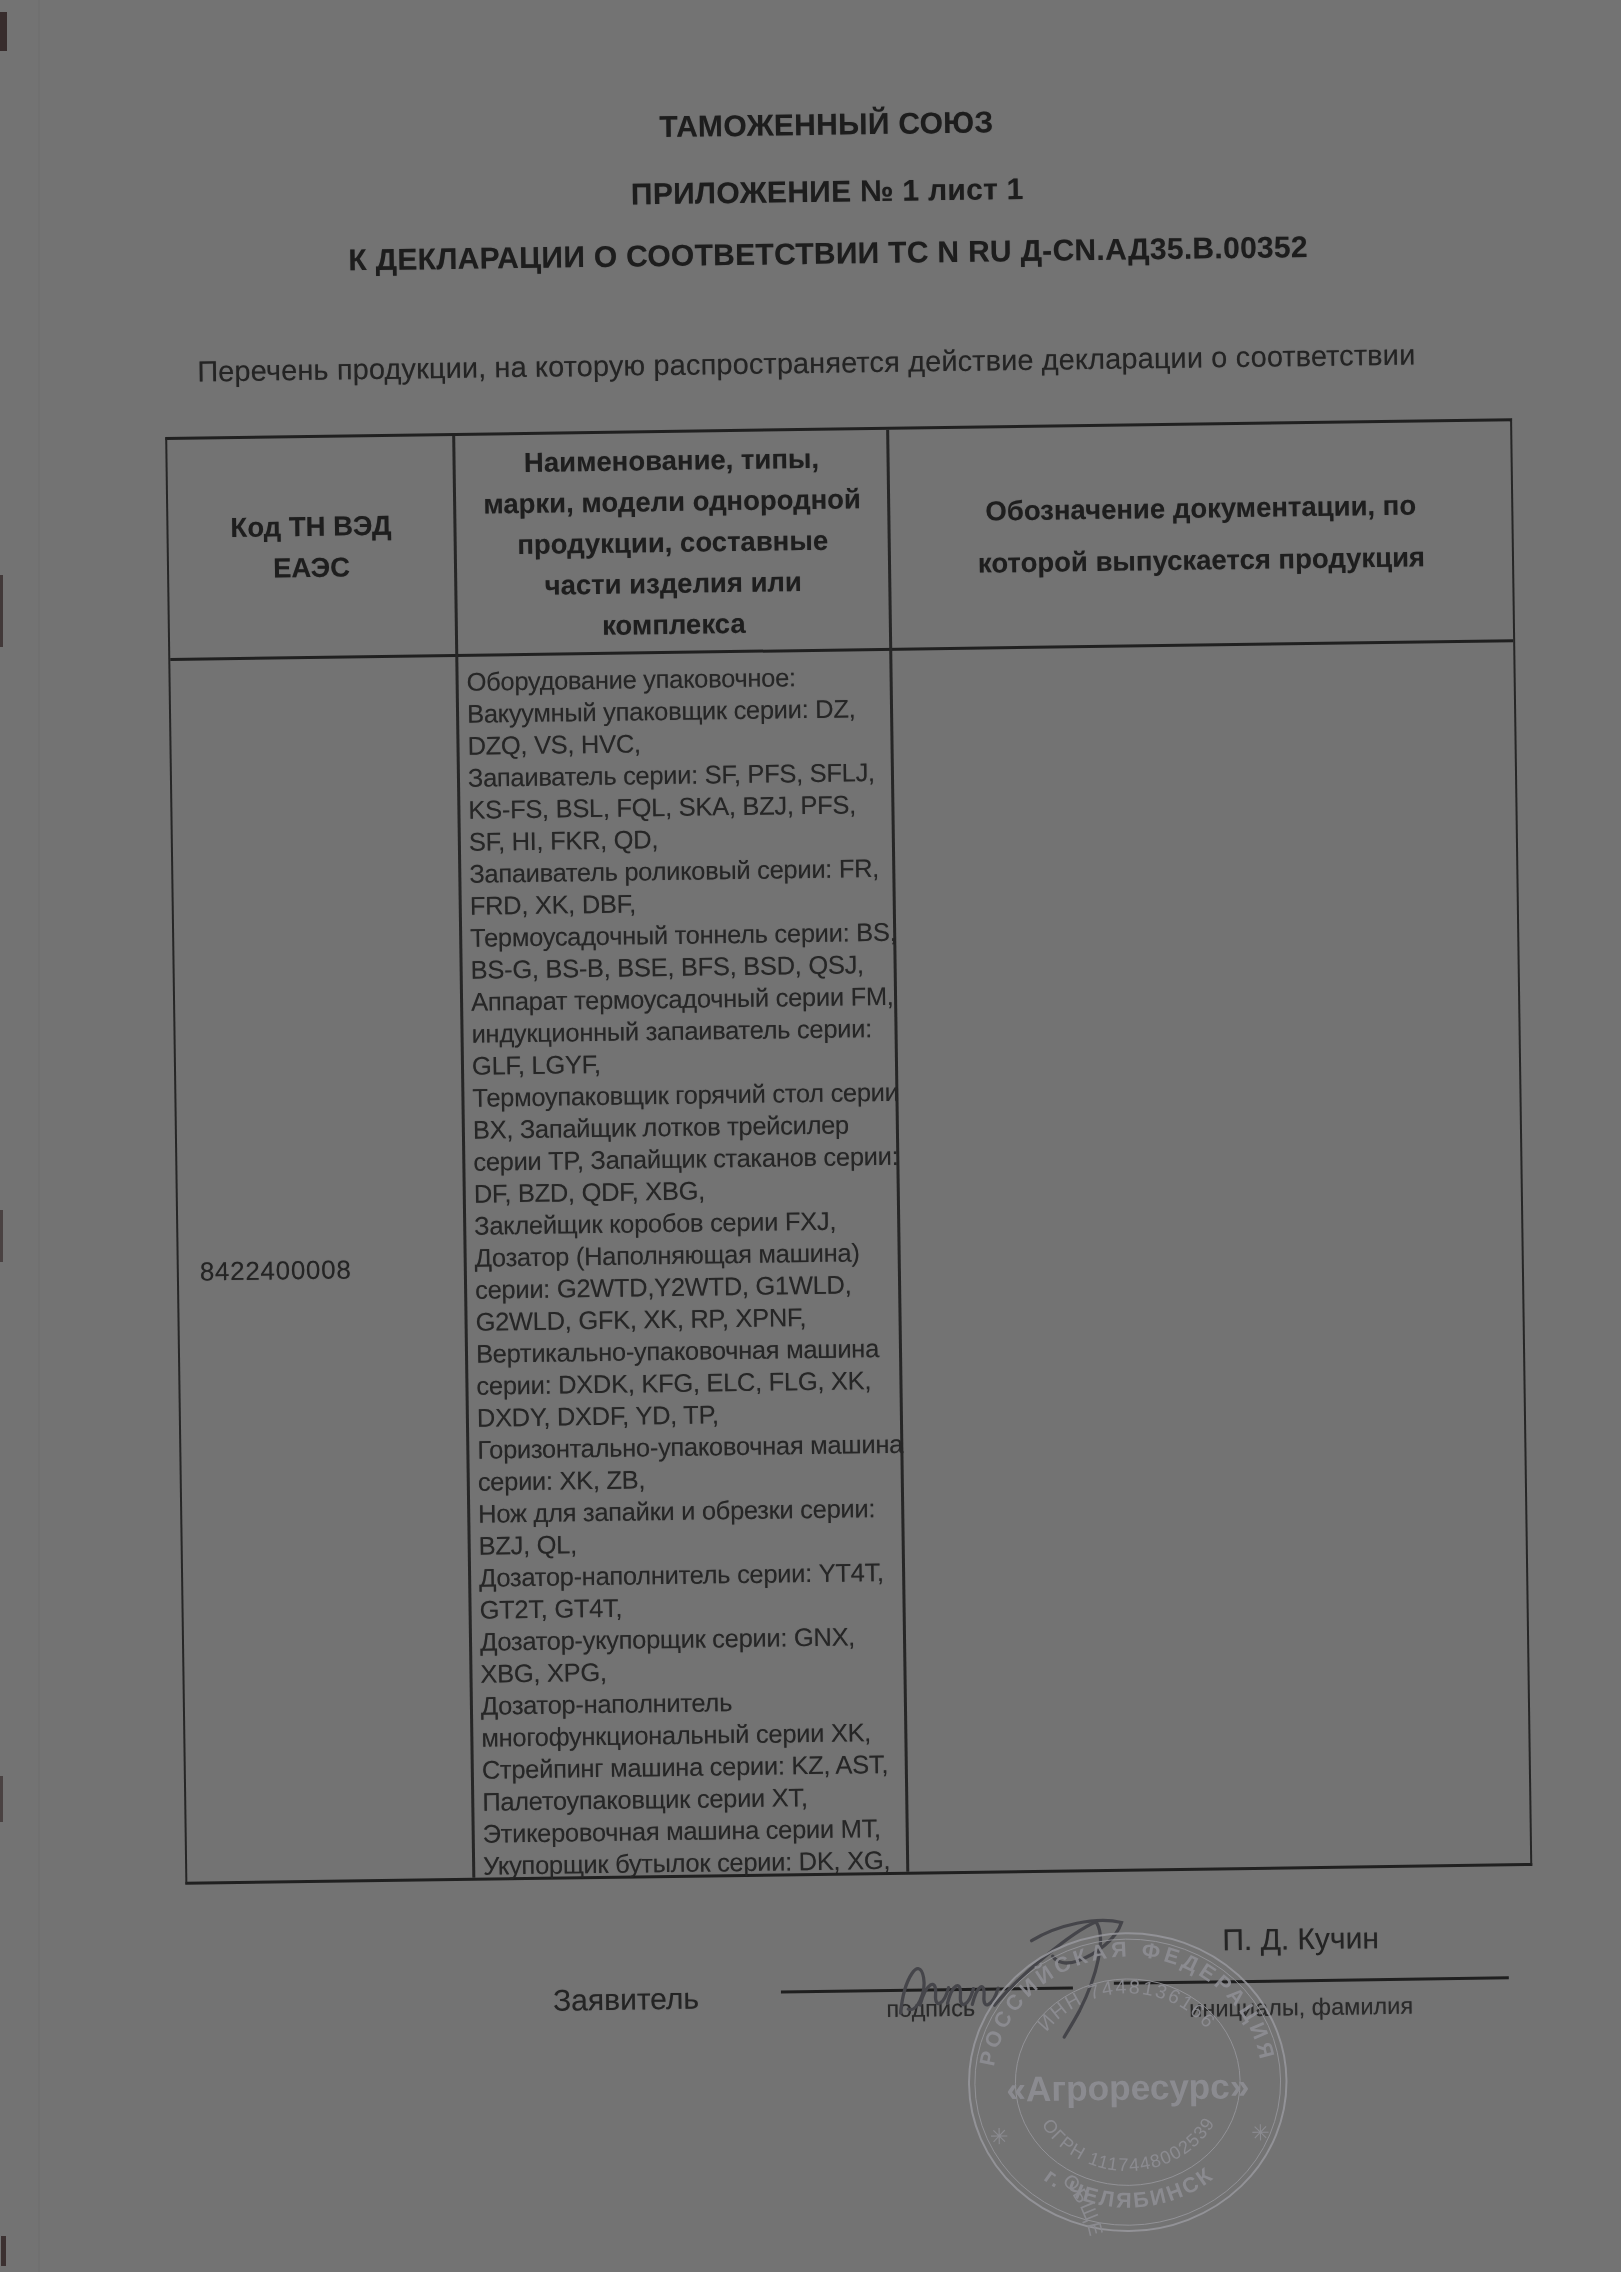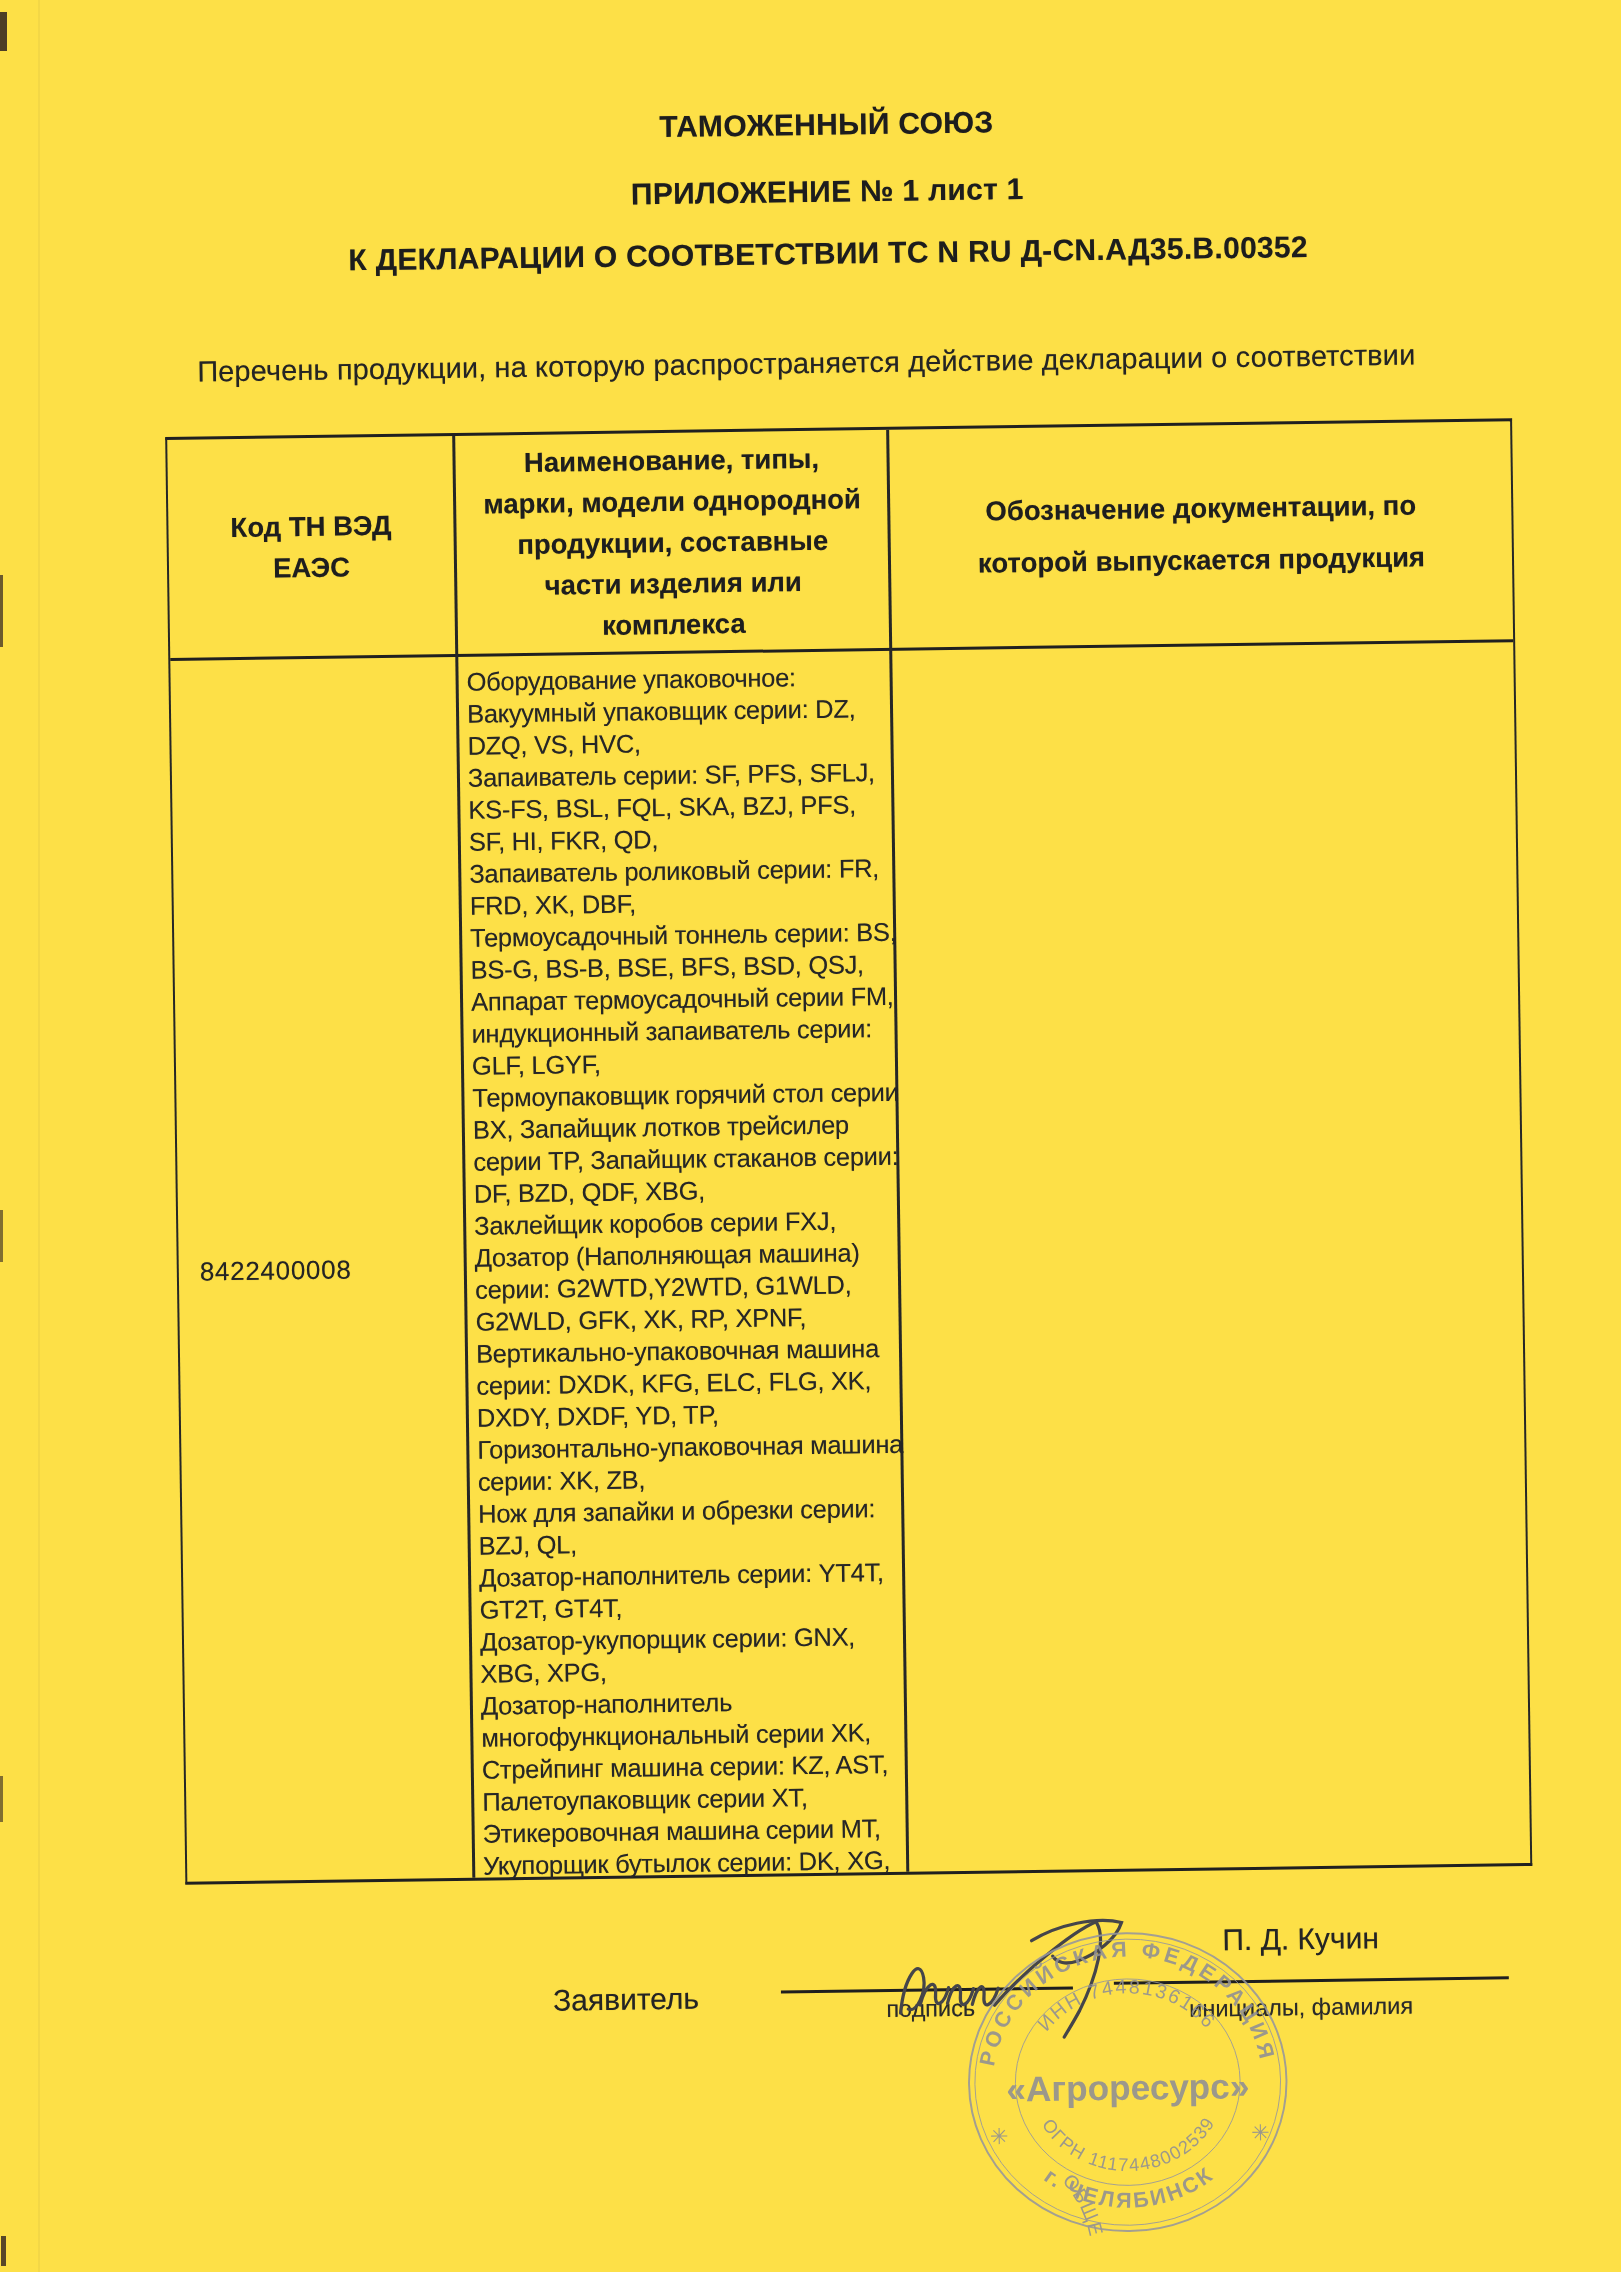--- a/index.html
+++ b/index.html
@@ -5,21 +5,21 @@
   html,body{margin:0;padding:0;}
   body{
     width:1621px;height:2273px;
     background:#ffffff;
     font-family:"Liberation Sans", sans-serif;
     color:#222;
     overflow:hidden;
   }
   .page{
     position:relative;width:1621px;height:2273px;
-    background:#fde047;
+    background:#737373;
     overflow:hidden;
   }
   .tilt{
     position:absolute;inset:0;
     transform:rotate(-0.8deg);
     transform-origin:811px 1136px;
   }
   .txt{ text-shadow:0 0 0.7px rgba(35,35,35,.45); }
 
   

